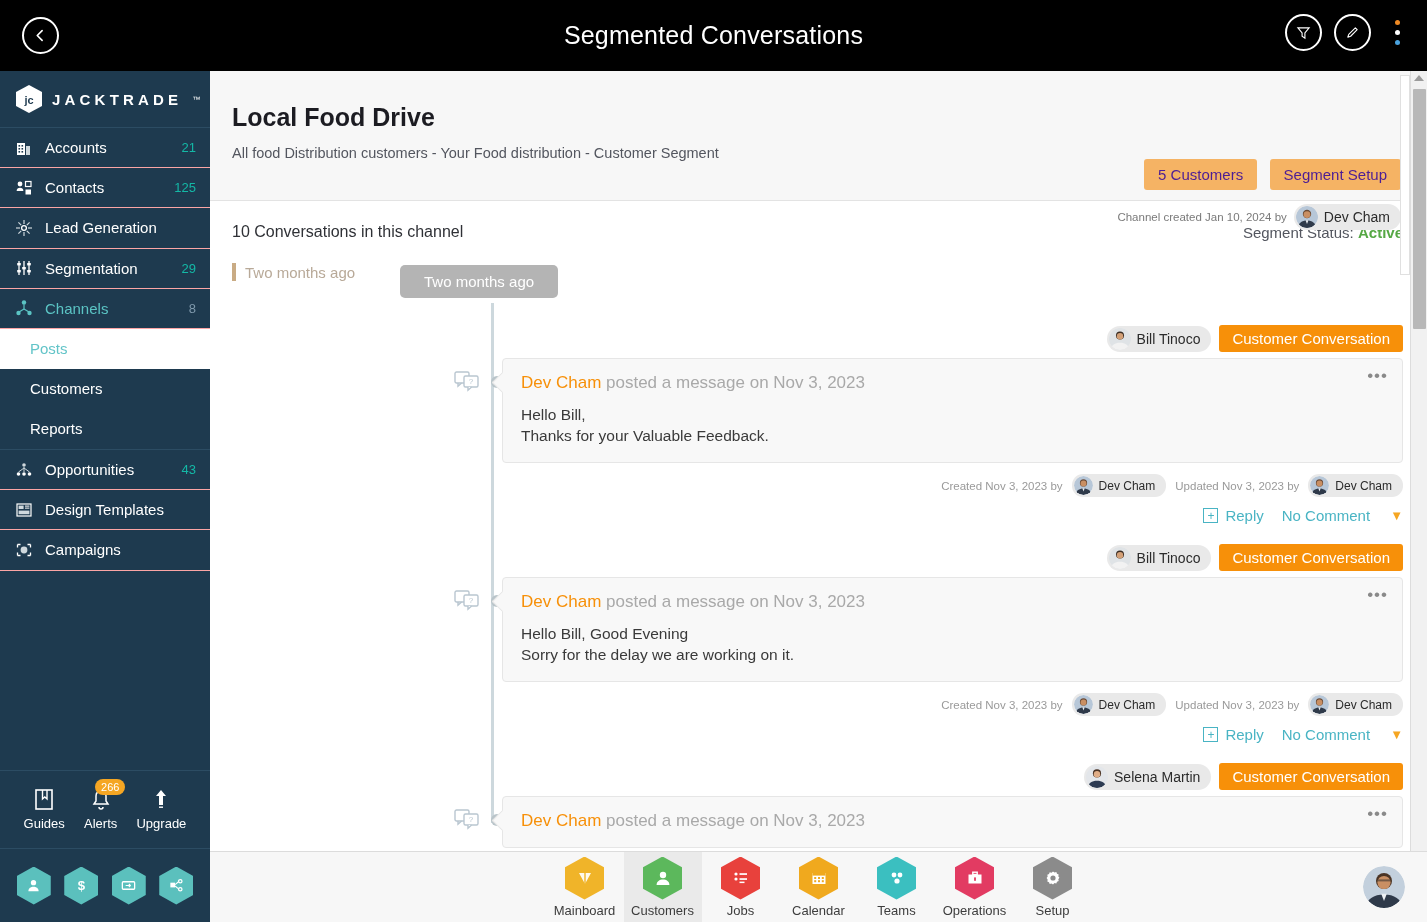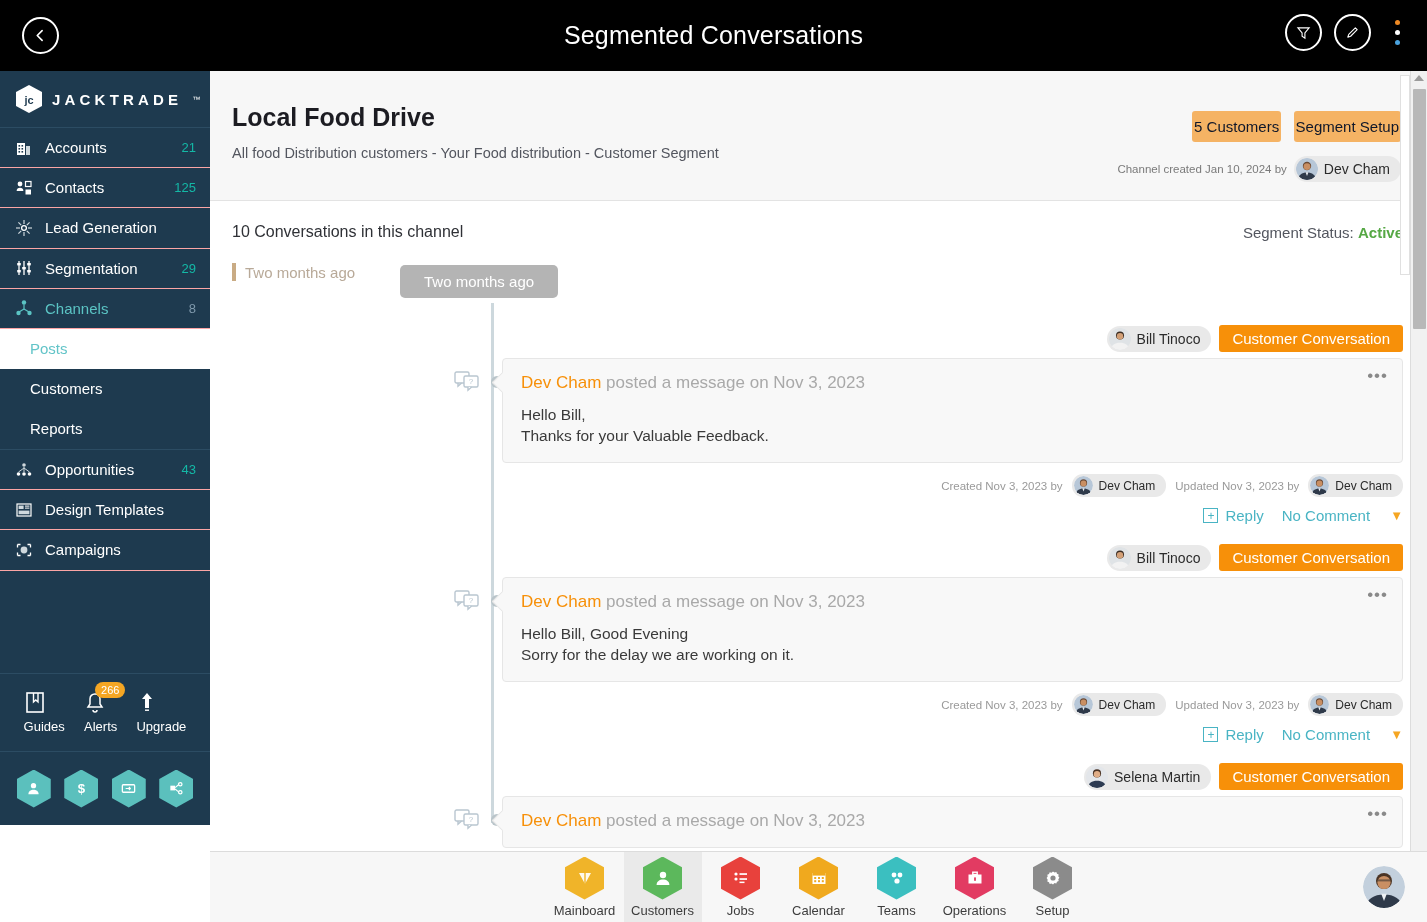--- a/index.html
+++ b/index.html
@@ -30,21 +30,21 @@
     display: flex; align-items: center; justify-content: center; cursor: pointer;
   }
   .kebab { width: 28px; height: 37px; display:flex; flex-direction:column; align-items:center; justify-content:center; gap:5px; cursor:pointer; }
   .kebab i { display:block; width:5px; height:5px; border-radius:50%; }
   .kebab i:nth-child(1){ background:#f08a24; }
   .kebab i:nth-child(2){ background:#ffffff; }
   .kebab i:nth-child(3){ background:#4aa3df; }
 
   
   .sidebar {
-    position: absolute; left: 0; top: 71px; width: 210px; height: 754px;
+    position: absolute; left: 0; top: 71px; width: 210px; height: 851px;
     background: #1e3a4f; color: #fff; display: flex; flex-direction: column;
   }
   .brand { height: 57px; display: flex; align-items: center; padding-left: 16px; gap: 10px;
            border-bottom: 1px solid #2c4c63; }
   .brand-text { font-size: 15px; letter-spacing: 4.2px; font-weight: bold; color:#fff; }
   .brand-tm { font-size: 8px; vertical-align: super; letter-spacing: 0; }
   .nav { flex: 0 0 auto; }
   .nav-item {
     height: 40.2px; display: flex; align-items: center; padding: 0 14px;
     border-bottom: 1px solid #fca5a5; cursor: pointer; gap: 11px;
@@ -59,21 +59,21 @@
     font-size: 15px; color: #ffffff; cursor: pointer;
   }
   .sub-item.active { background: #ffffff; color: #62c4c8; }
   .sub-wrap { border-bottom: 1px solid #2c4c63; }
 
   .side-spacer { flex: 1 1 auto; }
   .side-tools {
     height: 79px; border-top: 1px solid #2c4c63; border-bottom: 1px solid #2c4c63;
     display: flex; align-items: center; justify-content: space-around; padding: 0 14px;
   }
-  .tool { display: flex; flex-direction: column; gap: 4px; cursor: pointer; position: relative; }
+  .tool { display: flex; flex-direction: column; align-items: center; gap: 4px; cursor: pointer; position: relative; }
   .tool-label { font-size: 13px; color: #ffffff; }
   .badge-count {
     position: absolute; top: -9px; left: 11px; background: #f5a623; color: #fff;
     font-size: 11px; border-radius: 9px; padding: 1px 6px; line-height: 14px;
   }
   .side-hexes { height: 73px; display: flex; align-items: center; justify-content: space-around; padding: 0 10px; }
   .hex-sm {
     width: 34px; height: 38px; background: #5bc0bd; cursor: pointer;
     clip-path: polygon(50% 0%, 100% 25%, 100% 75%, 50% 100%, 0% 75%, 0% 25%);
     display: flex; align-items: center; justify-content: center;
@@ -85,22 +85,22 @@
     background: #ffffff; overflow: hidden;
   }
   .page-head {
     position: relative; height: 130px; background: #f7f7f7; border-bottom: 1px solid #e3e3e3;
     padding: 32px 24px 0 22px;
   }
   .page-title { font-size: 25px; font-weight: bold; color: #1c1c22; }
   .page-sub { margin-top: 13px; font-size: 14.5px; color: #53565f; }
   .head-right { position: absolute; right: 26px; top: 40px; text-align: right; }
   .btn-soft {
-    display: inline-block; background: #f5b364; color: #0f172a; font-size: 15px;
-    border: none; border-radius: 3px; padding: 7px 2px; cursor: pointer; margin-left: 8px;
+    display: inline-block; background: #f5b364; color: #4c1d95; font-size: 15px;
+    border: none; border-radius: 3px; padding: 7px 14px; cursor: pointer; margin-left: 8px; margin-top: 48px;
   }
   .created-row { margin-top: 14px; display: flex; align-items: center; gap: 7px; }
   .created-text { font-size: 11.5px; color: #7a7a7a; }
   .chip {
     display: inline-flex; align-items: center; gap: 6px; background: #e9e9e9;
     border-radius: 13px; padding: 2px 11px 2px 2px; font-size: 14px; color: #2b2b2b;
   }
   .chip.sm { font-size: 12px; border-radius: 11px; }
   .av { width: 22px; height: 22px; border-radius: 50%; flex: 0 0 22px; overflow: hidden; display:block; }
   .chip.sm .av { width: 19px; height: 19px; flex: 0 0 19px; }

